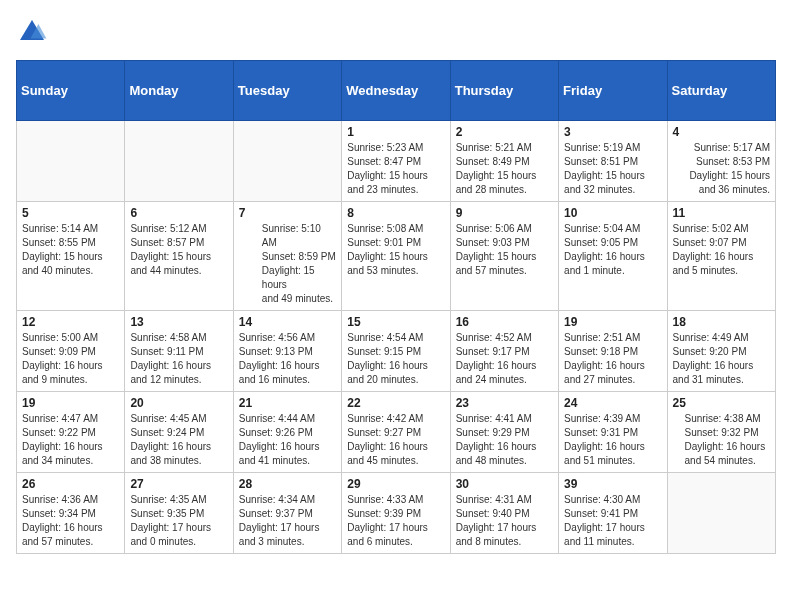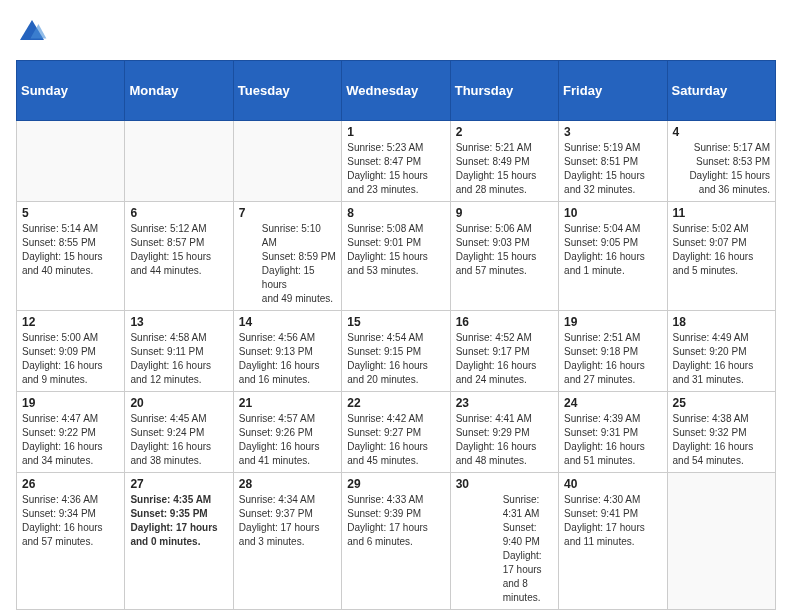--- a/index.html
+++ b/index.html
@@ -269,21 +269,21 @@
         </td>
         <td>
           <div class="day-number">20</div>
           <div class="day-info" style="white-space: pre-line;">Sunrise: 4:45 AM
 Sunset: 9:24 PM
 Daylight: 16 hours
 and 38 minutes.</div>
         </td>
         <td>
           <div class="day-number">21</div>
-          <div class="day-info" style="white-space: pre-line;">Sunrise: 4:57 AM
+          <div class="day-info" style="white-space: pre-line;">Sunrise: 4:44 AM
 Sunset: 9:26 PM
 Daylight: 16 hours
 and 41 minutes.</div>
         </td>
         <td>
           <div class="day-number">22</div>
           <div class="day-info" style="white-space: pre-line;">Sunrise: 4:42 AM
 Sunset: 9:27 PM
 Daylight: 16 hours
 and 45 minutes.</div>
@@ -297,64 +297,64 @@
         </td>
         <td>
           <div class="day-number">24</div>
           <div class="day-info" style="white-space: pre-line;">Sunrise: 4:39 AM
 Sunset: 9:31 PM
 Daylight: 16 hours
 and 51 minutes.</div>
         </td>
         <td>
           <div class="day-number">25</div>
-          <div class="day-info" style="white-space: pre-line;">Sunrise: 4:38 AM
+          <div class="day-info" style="white-space: pre-line; margin-left: 12px;">Sunrise: 4:38 AM
 Sunset: 9:32 PM
 Daylight: 16 hours
 and 54 minutes.</div>
         </td>
       </tr>
       <tr>
         <td>
           <div class="day-number">26</div>
           <div class="day-info" style="white-space: pre-line;">Sunrise: 4:36 AM
 Sunset: 9:34 PM
 Daylight: 16 hours
 and 57 minutes.</div>
         </td>
         <td>
           <div class="day-number">27</div>
-          <div class="day-info" style="white-space: pre-line; font-weight: bold;">Sunrise: 4:35 AM
+          <div class="day-info" style="white-space: pre-line;">Sunrise: 4:35 AM
 Sunset: 9:35 PM
 Daylight: 17 hours
 and 0 minutes.</div>
         </td>
         <td>
           <div class="day-number">28</div>
           <div class="day-info" style="white-space: pre-line;">Sunrise: 4:34 AM
 Sunset: 9:37 PM
 Daylight: 17 hours
 and 3 minutes.</div>
         </td>
         <td>
           <div class="day-number">29</div>
           <div class="day-info" style="white-space: pre-line;">Sunrise: 4:33 AM
 Sunset: 9:39 PM
 Daylight: 17 hours
 and 6 minutes.</div>
         </td>
         <td>
           <div class="day-number">30</div>
-          <div class="day-info" style="white-space: pre-line; margin-left: 47px;">Sunrise: 4:31 AM
+          <div class="day-info" style="white-space: pre-line;">Sunrise: 4:31 AM
 Sunset: 9:40 PM
 Daylight: 17 hours
 and 8 minutes.</div>
         </td>
         <td>
-          <div class="day-number">40</div>
+          <div class="day-number">39</div>
           <div class="day-info" style="white-space: pre-line;">Sunrise: 4:30 AM
 Sunset: 9:41 PM
 Daylight: 17 hours
 and 11 minutes.</div>
         </td>
         <td class="empty"></td>
       </tr>
     </tbody>
 </table>
 

